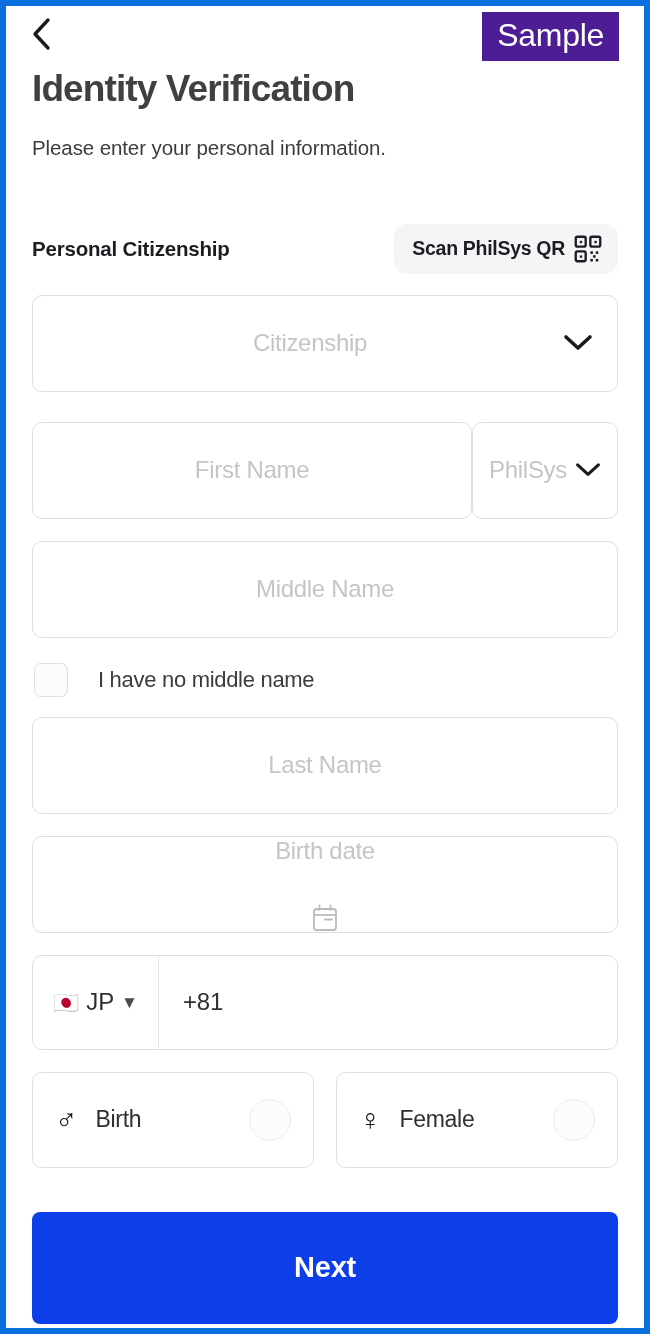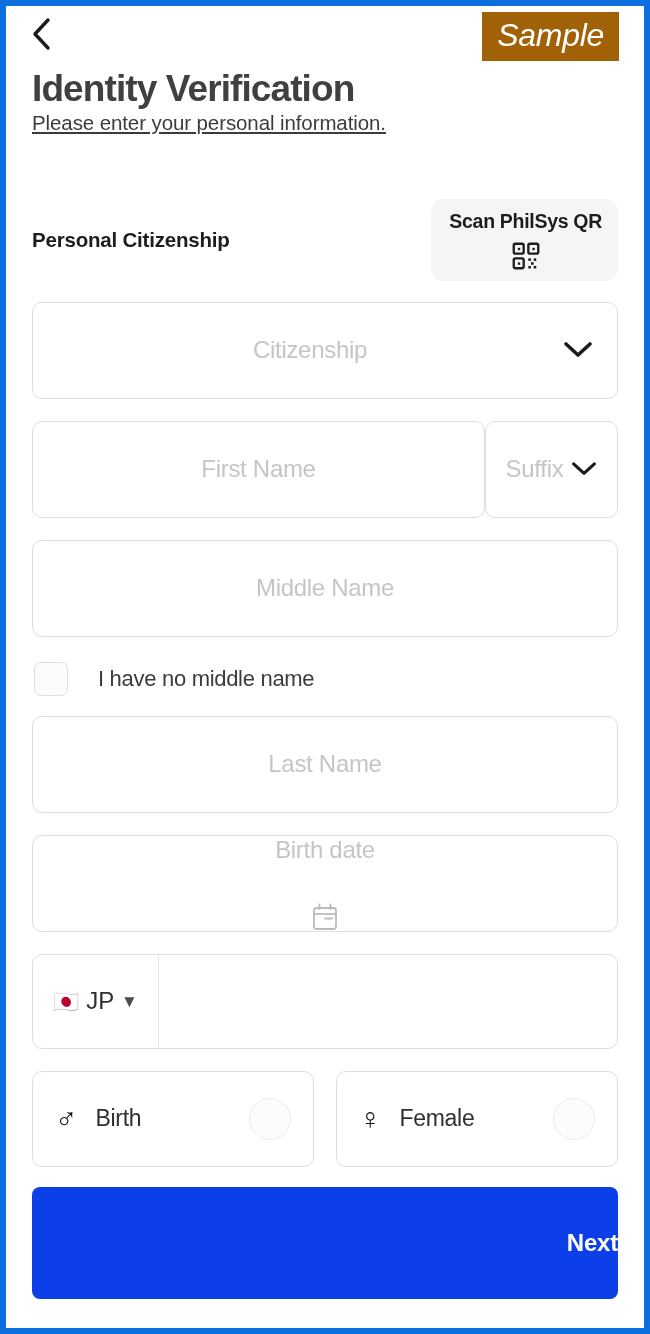--- a/index.html
+++ b/index.html
@@ -44,23 +44,22 @@
     align-items: center;
     cursor: pointer;
     margin-left: -2px;
   }
   .back-icon svg { display: block; }
 
   .sample-badge {
     position: absolute;
     top: 6px;
     right: -1px;
-    background: #a16207;
+    background: #4c1d95;
     color: #ffffff;
-    font-style: italic;
     font-weight: 400;
     font-size: 32px;
     line-height: 1;
     padding: 7px 15px 10px 15px;
     letter-spacing: -0.3px;
   }
 
   .page-title {
     font-size: 37px;
     font-weight: 700;
@@ -68,21 +67,21 @@
     letter-spacing: -0.9px;
     line-height: 1.15;
     margin-top: 6px;
   }
 
   .page-subtitle {
     font-size: 20.5px;
     font-weight: 400;
     color: #3a3c40;
     letter-spacing: -0.1px;
-    text-decoration: underline;
+    margin-top: 25px;
   }
 
   
   .section-row {
     display: flex;
     align-items: center;
     justify-content: space-between;
     margin: 64px 26px 0 26px;
   }
 
@@ -94,21 +93,20 @@
   }
 
   .scan-pill {
     display: flex;
     align-items: center;
     gap: 9px;
     background: #f4f5f7;
     border-radius: 13px;
     padding: 11px 16px 11px 18px;
     cursor: pointer;
-    flex-direction: column;
   }
 
   .scan-pill-label {
     font-size: 19.5px;
     font-weight: 700;
     color: #1c1d20;
     letter-spacing: -0.3px;
   }
 
   .qr-icon { width: 28px; height: 28px; display: block; }
@@ -141,21 +139,21 @@
     flex: 1;
     overflow: hidden;
     white-space: nowrap;
     text-align: center;
   }
 
   .chevron-down { flex: 0 0 auto; display: block; }
 
   .row-2 {
     display: flex;
-    margin-top: 22px;
+    margin-top: 30px;
   }
 
   .row-2 .field.first-name { flex: 1 1 auto; }
 
   .field.suffix {
     flex: 0 0 133px;
     padding: 0 16px;
     justify-content: center;
     gap: 8px;
   }
@@ -281,32 +279,31 @@
     border-radius: 50%;
     border: 1.5px solid #ebecee;
     background: #fcfcfd;
     flex: 0 0 auto;
   }
 
   
   .next-button {
     display: block;
     width: calc(100% - 52px);
-    margin: 20px 26px 0 26px;
+    margin: 44px 26px 0 26px;
     height: 112px;
     background: #0d3fe8;
     color: #ffffff;
     border: none;
     border-radius: 8px;
     font-family: "Liberation Sans", sans-serif;
-    font-size: 24px;
+    font-size: 29px;
     font-weight: 700;
     letter-spacing: -0.2px;
     cursor: pointer;
-    text-align: right;
   }
 </style>
 </head>
 <body>
 
 <div id="screen">
 
   <div class="header">
     <div class="back-row">
       <div class="back-icon">
@@ -348,21 +345,21 @@
       <svg class="chevron-down" width="30" height="18" viewBox="0 0 30 18">
         <path d="M3 3 L15 14 L27 3" stroke="#1a1b1e" stroke-width="3.6" stroke-linecap="round" stroke-linejoin="round" fill="none"></path>
       </svg>
     </div>
 
     <div class="row-2">
       <div class="field first-name">
         <span class="placeholder">First Name</span>
       </div>
       <div class="field select suffix">
-        <span class="placeholder">Suffix</span>
+        <span class="placeholder">PhilSys</span>
         <svg class="chevron-down" width="26" height="16" viewBox="0 0 30 18">
           <path d="M3 3 L15 14 L27 3" stroke="#1a1b1e" stroke-width="3.6" stroke-linecap="round" stroke-linejoin="round" fill="none"></path>
         </svg>
       </div>
     </div>
 
     <div class="field middle-name">
       <span class="placeholder">Middle Name</span>
     </div>
 
@@ -385,20 +382,23 @@
         <line x1="13" y1="15.5" x2="20" y2="15.5" stroke="#b9bbbf" stroke-width="1.8" stroke-linecap="round"></line>
       </svg>
     </div>
 
     <div class="phone-field">
       <div class="phone-country">
         <span class="flag-emoji">🇯🇵</span>
         <span class="country-code-label">JP</span>
         <span class="caret-down">▼</span>
       </div>
+      <div class="phone-dial">
+        <span>+81</span>
+      </div>
     </div>
 
     <div class="gender-row">
       <div class="gender-option">
         <span class="gender-symbol">♂</span>
         <span class="gender-label">Birth</span>
         <span class="radio"></span>
       </div>
       <div class="gender-option">
         <span class="gender-symbol">♀</span>

